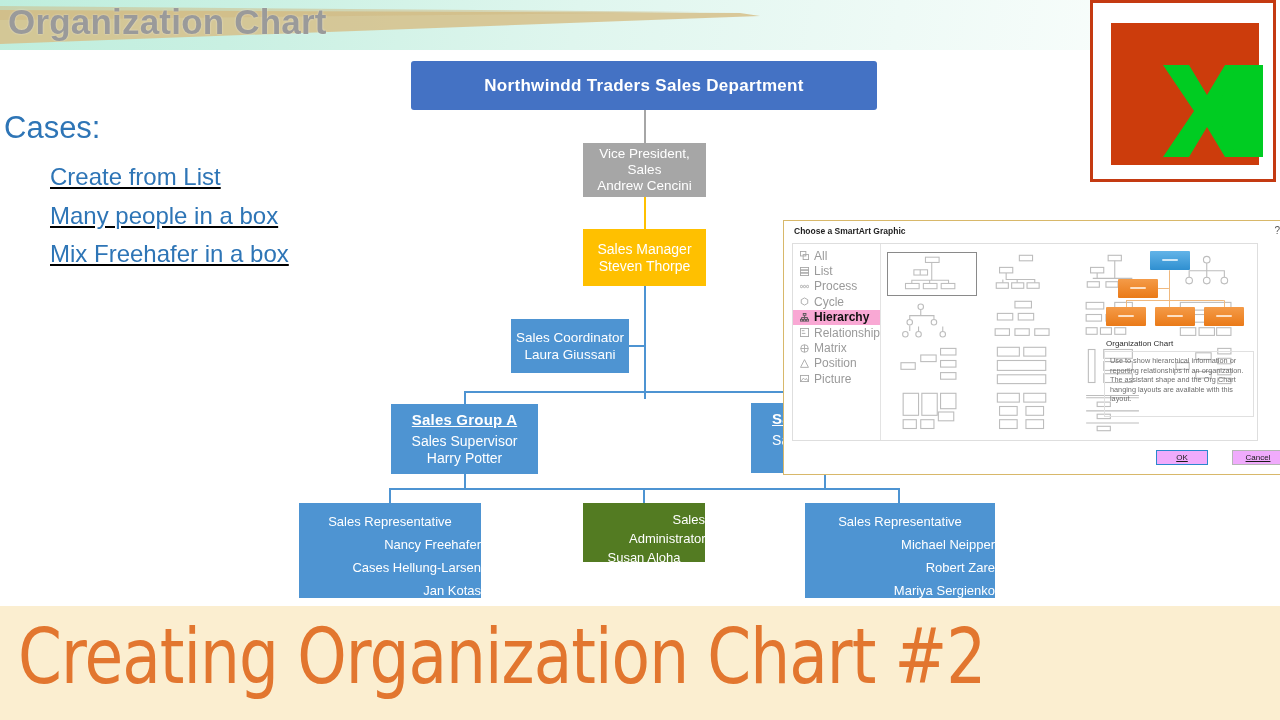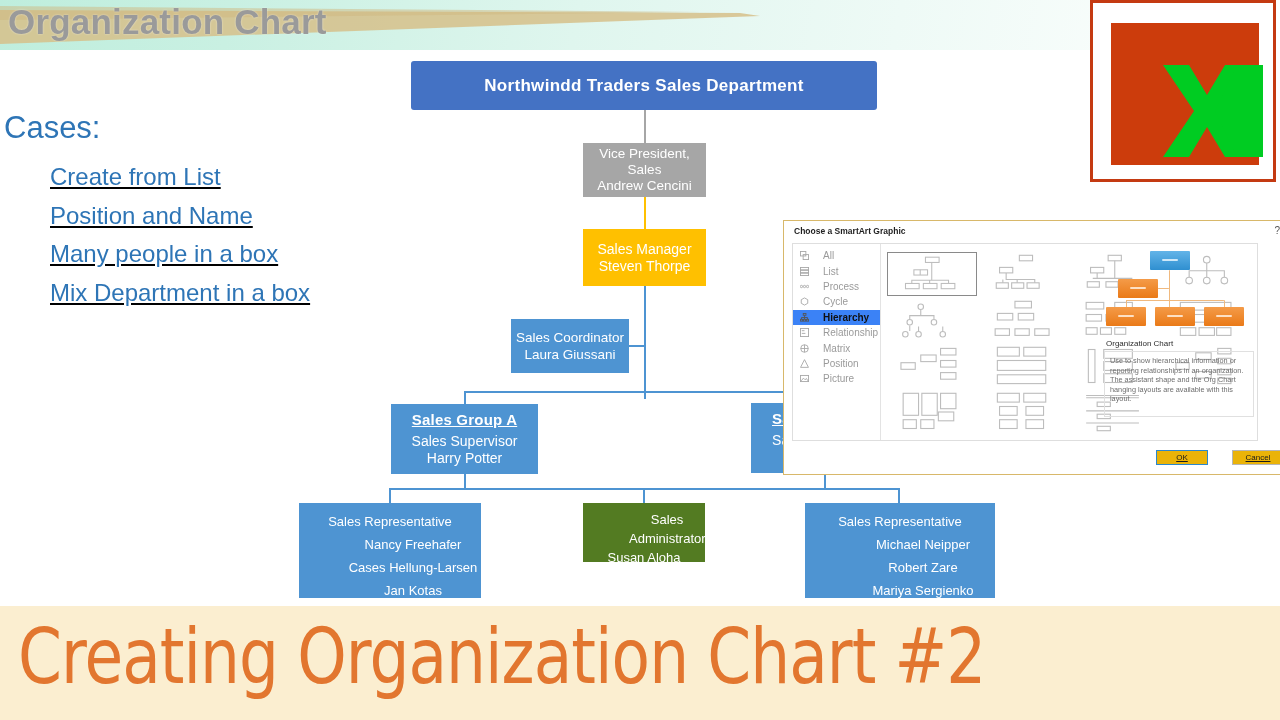--- a/index.html
+++ b/index.html
@@ -99,21 +99,21 @@
   #n-admin{
     left:583px;top:503px;width:122px;height:59px;
     background:#537b22;font-size:13px;line-height:19px;
     justify-content:flex-start;padding-top:7px;
   }
   #n-repB{
     left:805px;top:503px;width:190px;height:95px;
     background:#4e94d2;font-size:13px;line-height:23px;
     justify-content:flex-start;padding-top:7px;
   }
-  .line-left{text-align:center;padding-left:6px;margin-left:40px;}
+  .line-left{text-align:right;padding-left:6px;margin-left:40px;}
 
   
   .conn{position:absolute;background:#4e94d2;}
   .conn.gray{background:#a6a6a6;}
   .conn.gold{background:#ffc000;}
 
   
   #dialog{
     position:absolute;left:783px;top:220px;width:542px;height:255px;
     background:#ffffff;border:1px solid #d8b86a;box-sizing:border-box;
@@ -129,24 +129,24 @@
   #dlg-help{position:absolute;right:44px;top:4px;font-size:10px;color:#555;}
   #dlg-close{position:absolute;right:18px;top:3px;font-size:11px;color:#555;}
   #dlg-body{
     position:absolute;left:8px;top:22px;width:466px;height:198px;
     border:1px solid #dedede;box-sizing:border-box;display:flex;
   }
   #dlg-cats{
     width:88px;border-right:1px solid #e3e3e3;padding-top:4px;box-sizing:border-box;
   }
   .cat{
-    height:15.4px;display:flex;align-items:center;gap:14px;
-    padding-left:7px;color:#9a9a9a;font-size:10px;
-  }
-  .cat.active{background:#3b82f6;color:#101010;font-weight:bold;}
+    height:15.4px;display:flex;align-items:center;gap:5px;
+    padding-left:7px;color:#9a9a9a;font-size:12px;
+  }
+  .cat.active{background:#f9a8d4;color:#101010;font-weight:bold;}
   .cat-ic{width:9px;height:9px;flex:0 0 9px;display:block;}
   #dlg-grid{
     flex:1;position:relative;padding:8px 6px;box-sizing:border-box;
     display:grid;grid-template-columns:repeat(4,1fr);grid-auto-rows:44px;
     gap:2px;
   }
   .thumb{position:relative;}
   .thumb.sel{border:1px solid #8a8a8a;}
   
   #preview-pane{
@@ -160,21 +160,21 @@
   #pv-desc{
     position:absolute;left:0px;top:104px;width:150px;height:66px;
     border:1px solid #e0e0e0;box-sizing:border-box;padding:4px 5px;
     font-size:7.3px;line-height:9.6px;color:#6d6d6d;
   }
   #dlg-footer{
     position:absolute;left:0;bottom:6px;width:100%;height:18px;
   }
   .dlg-btn{
     position:absolute;width:52px;height:15px;border:1px solid #b6b6b6;
-    background:#eab308;font-size:8px;color:#1a1a1a;
+    background:#f0abfc;font-size:8px;color:#1a1a1a;
     display:flex;align-items:center;justify-content:center;box-sizing:border-box;text-decoration:underline;
   }
   #btn-ok{right:116px;border:1.4px solid #2b87cd;}
   #btn-cancel{right:40px;}
 
   
   #bottom-banner{
     position:absolute;left:0;top:606px;width:1280px;height:114px;
     background:#fbeed0;
   }
@@ -193,23 +193,22 @@
   <svg id="banner-wedge" viewBox="0 0 760 50" preserveAspectRatio="none">
     <polygon points="0,10 740,13 760,16 0,44" fill="#d6c08a" opacity="0.85"></polygon>
     <polygon points="0,6 700,12 0,20" fill="#cfb87f" opacity="0.5"></polygon>
   </svg>
   <div id="banner-title">Organization Chart</div>
 </div>
 
 <div id="cases-title">Cases:</div>
 <ul id="cases-list">
   <li>Create from List</li>
-  <li>Position and Name</li>
   <li>Many people in a box</li>
-  <li>Mix Department in a box</li>
+  <li>Mix Freehafer in a box</li>
 </ul>
 
 <div id="logo">
   <div id="logo-inner"></div>
   <svg id="logo-glyph" width="100" height="92" viewBox="0 0 100 92">
     <polygon points="0,0 26,0 44,30 62,0 88,0 57,46 88,92 62,92 44,62 26,92 0,92 31,46" fill="#00cc22"></polygon>
     <polygon points="100,0 100,92 74,92 52,46 74,0" fill="#00cc22"></polygon>
   </svg>
 </div>
 

